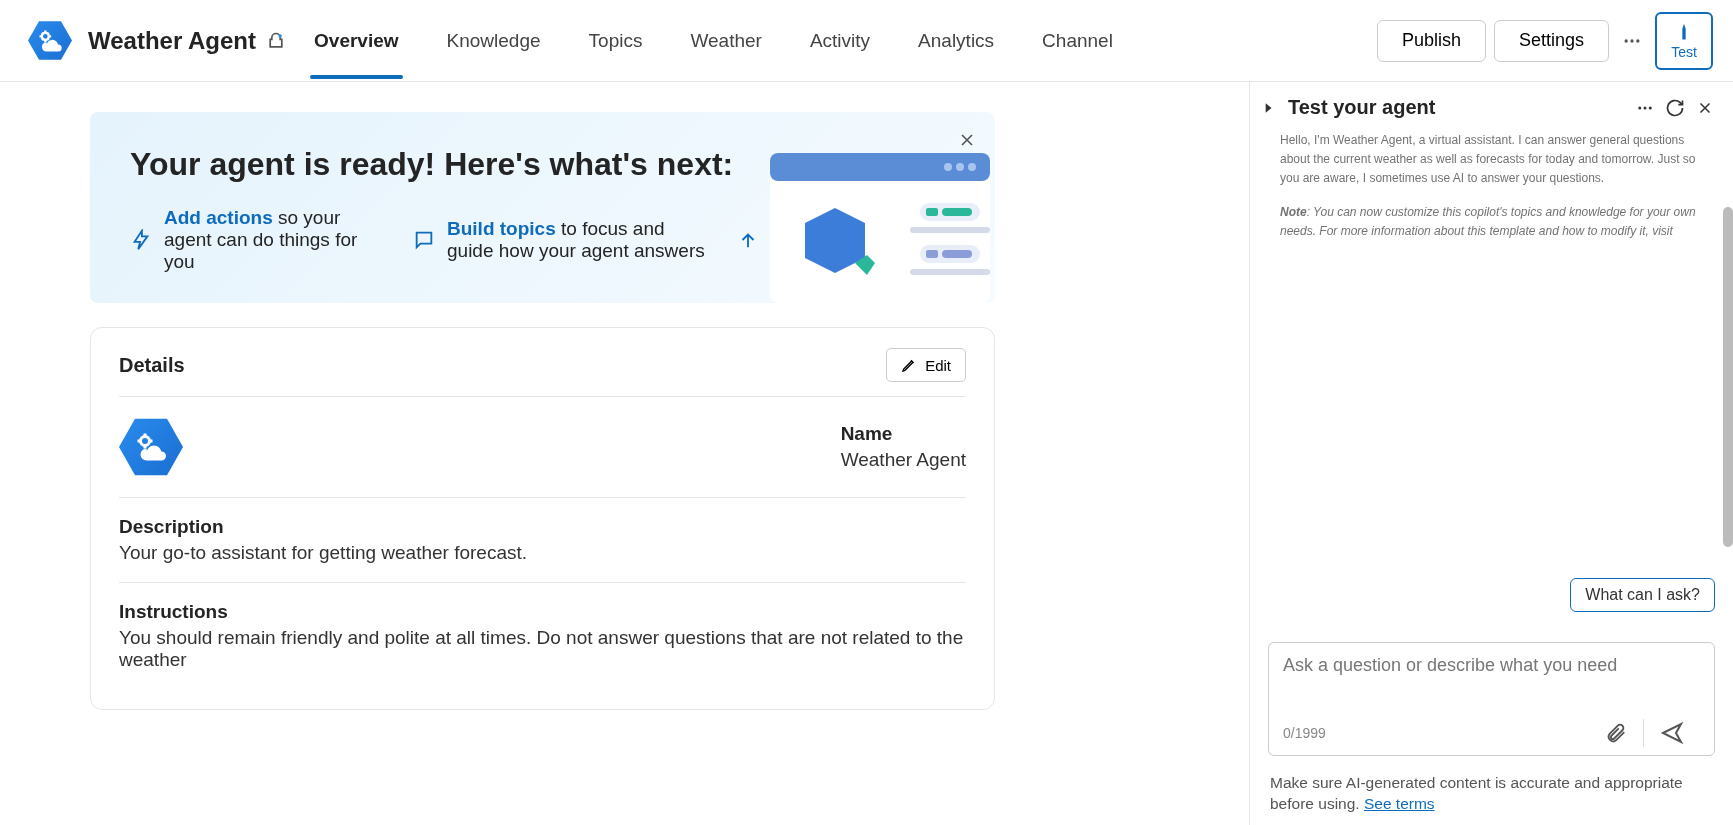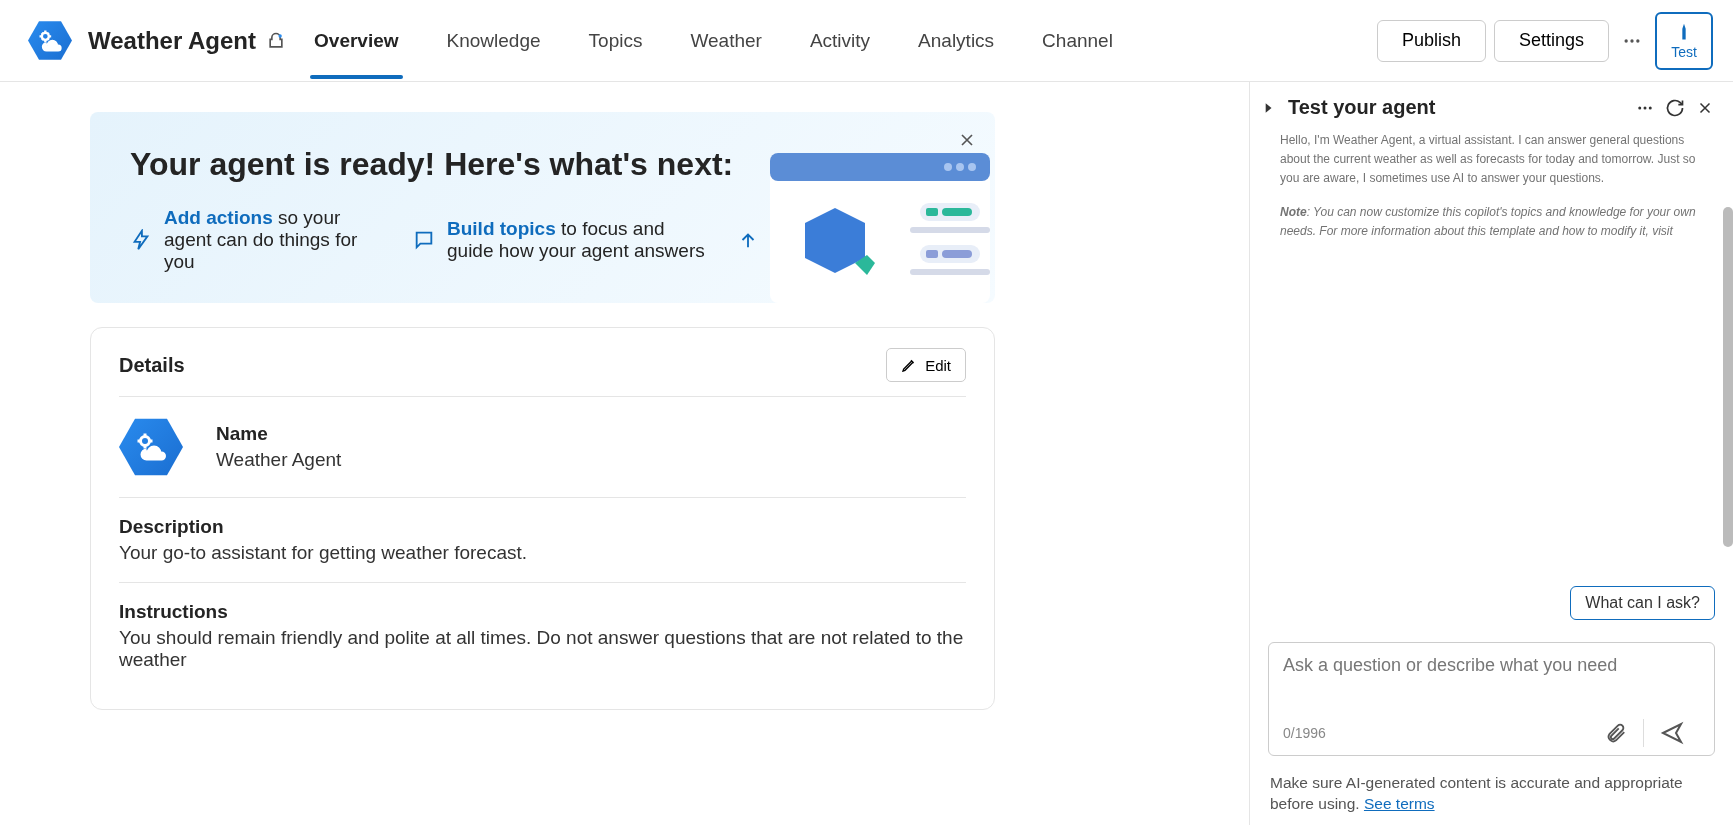--- a/index.html
+++ b/index.html
@@ -36,34 +36,34 @@
 .ready-link { color: #0f6cbd; font-weight: 600; }
 .ready-illus { position: absolute; right: 0; bottom: 0; width: 235px; height: 160px; }
 
 
 .details-card { width: 905px; border: 1px solid #e5e5e5; border-radius: 12px; padding: 20px 28px; }
 .details-header { display: flex; justify-content: space-between; align-items: center; padding-bottom: 14px; border-bottom: 1px solid #e5e5e5; }
 .details-header h3 { font-size: 20px; font-weight: 700; }
 .edit-btn { display: flex; align-items: center; gap: 8px; height: 34px; padding: 0 14px; border: 1px solid #ccc; background: #fff; border-radius: 5px; font-size: 15px; cursor: pointer; font-family: inherit; }
 .detail-row { padding: 18px 0; border-bottom: 1px solid #e5e5e5; }
 .detail-row:last-child { border-bottom: none; }
-.detail-name-row { display: flex; align-items: center; gap: 33px; }
+.detail-name-row { display: flex; align-items: center; gap: 22px; justify-content: space-between; }
 .detail-hex { width: 64px; height: 64px; background: linear-gradient(135deg, #2a8cef, #1a6dd0); clip-path: polygon(25% 6%, 75% 6%, 100% 50%, 75% 94%, 25% 94%, 0% 50%); display: flex; align-items: center; justify-content: center; }
 .detail-label { font-size: 19px; font-weight: 700; margin-bottom: 4px; }
 .detail-value { font-size: 19px; color: #333; }
 
 
 .panel-header { display: flex; align-items: center; gap: 10px; padding: 14px 18px 8px 8px; }
 .panel-header h3 { font-size: 20px; font-weight: 700; flex: 1; }
 .panel-header .icon { cursor: pointer; color: #333; width: 20px; height: 20px; display:flex; align-items:center; justify-content:center; }
 .chat-area { flex: 1; overflow-y: auto; padding: 4px 20px 0 30px; position: relative; }
 .msg { font-size: 12px; line-height: 1.6; color: #737373; margin-bottom: 14px; }
 .msg .note-label { font-weight: 700; font-style: italic; }
 .msg .note-text { font-style: italic; }
-.suggest-chip { position: absolute; right: 18px; bottom: 4px; border: 1px solid #0f6cbd; color: #333; background: #fff; border-radius: 6px; padding: 7px 14px; font-size: 16px; cursor: pointer; }
+.suggest-chip { position: absolute; right: 18px; bottom: 12px; border: 1px solid #0f6cbd; color: #333; background: #fff; border-radius: 6px; padding: 7px 14px; font-size: 16px; cursor: pointer; }
 .chat-scroll { position: absolute; right: 0; top: 80px; width: 10px; height: 340px; background: #bbb; border-radius: 5px; }
 
 .input-box { margin: 18px 18px 10px 18px; border: 1px solid #ccc; border-radius: 6px; padding: 12px 30px 8px 14px; }
 .input-box textarea { width: 100%; border: none; resize: none; font-family: inherit; font-size: 18px; color: #333; height: 56px; outline: none; }
 .input-box textarea::placeholder { color: #777; }
 .input-footer { display: flex; align-items: center; justify-content: space-between; margin-top: 4px; }
 .char-count { font-size: 14px; color: #888; }
 .input-actions { display: flex; align-items: center; gap: 16px; }
 .input-actions .divider { width: 1px; height: 28px; background: #ddd; }
 .input-actions svg { cursor: pointer; color: #555; }
@@ -231,21 +231,21 @@
       <div class="chat-scroll"></div>
       <div class="msg">Hello, I'm Weather Agent, a virtual assistant. I can answer general questions about the current weather as well as forecasts for today and tomorrow. Just so you are aware, I sometimes use AI to answer your questions.</div>
       <div class="msg">
         <span class="note-label">Note</span><span class="note-text">: You can now customize this copilot's topics and knowledge for your own needs. For more information about this template and how to modify it, visit</span>
       </div>
       <div class="suggest-chip">What can I ask?</div>
     </div>
     <div class="input-box">
       <textarea placeholder="Ask a question or describe what you need" style=""></textarea>
       <div class="input-footer">
-        <span class="char-count">0/1996</span>
+        <span class="char-count">0/1999</span>
         <div class="input-actions">
           <svg width="22" height="22" viewBox="0 0 24 24" fill="none" stroke="currentColor" stroke-width="2">
               <path d="M21 11l-9 9a5 5 0 0 1-7-7l9-9a3.5 3.5 0 0 1 5 5l-9 9a2 2 0 0 1-3-3l8-8"></path>
             </svg>
           <div class="divider"></div>
           <svg width="24" height="24" viewBox="0 0 24 24" fill="none" stroke="currentColor" stroke-width="2">
               <path d="M3 12l18-9-5 9 5 9-18-9z"></path>
             </svg>
         </div>
       </div>

